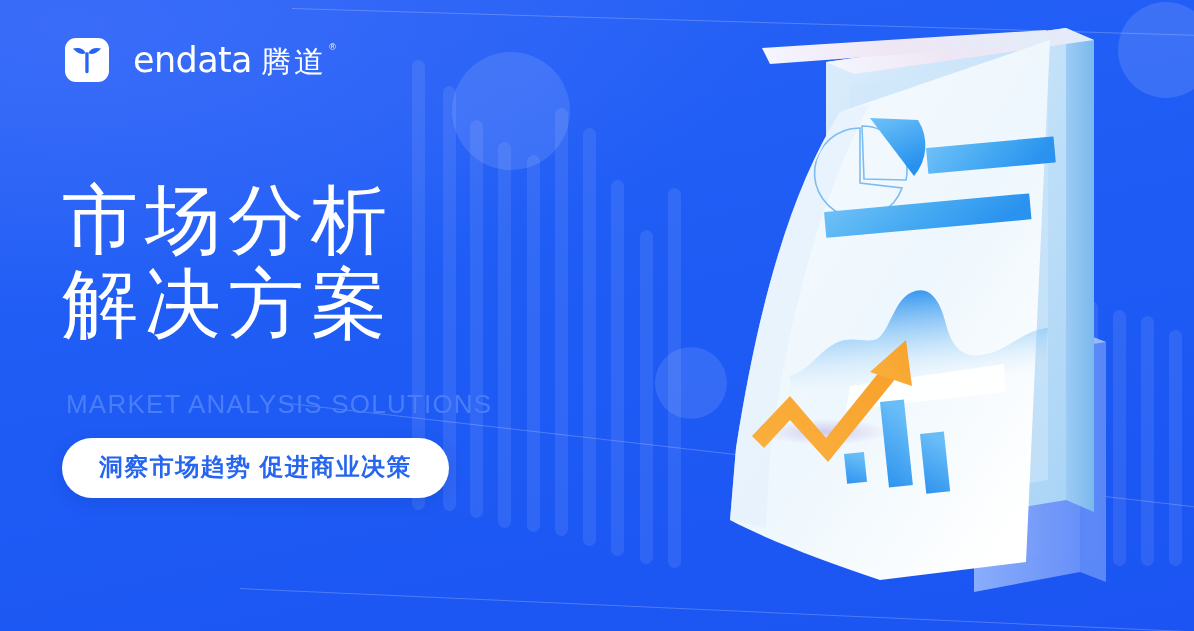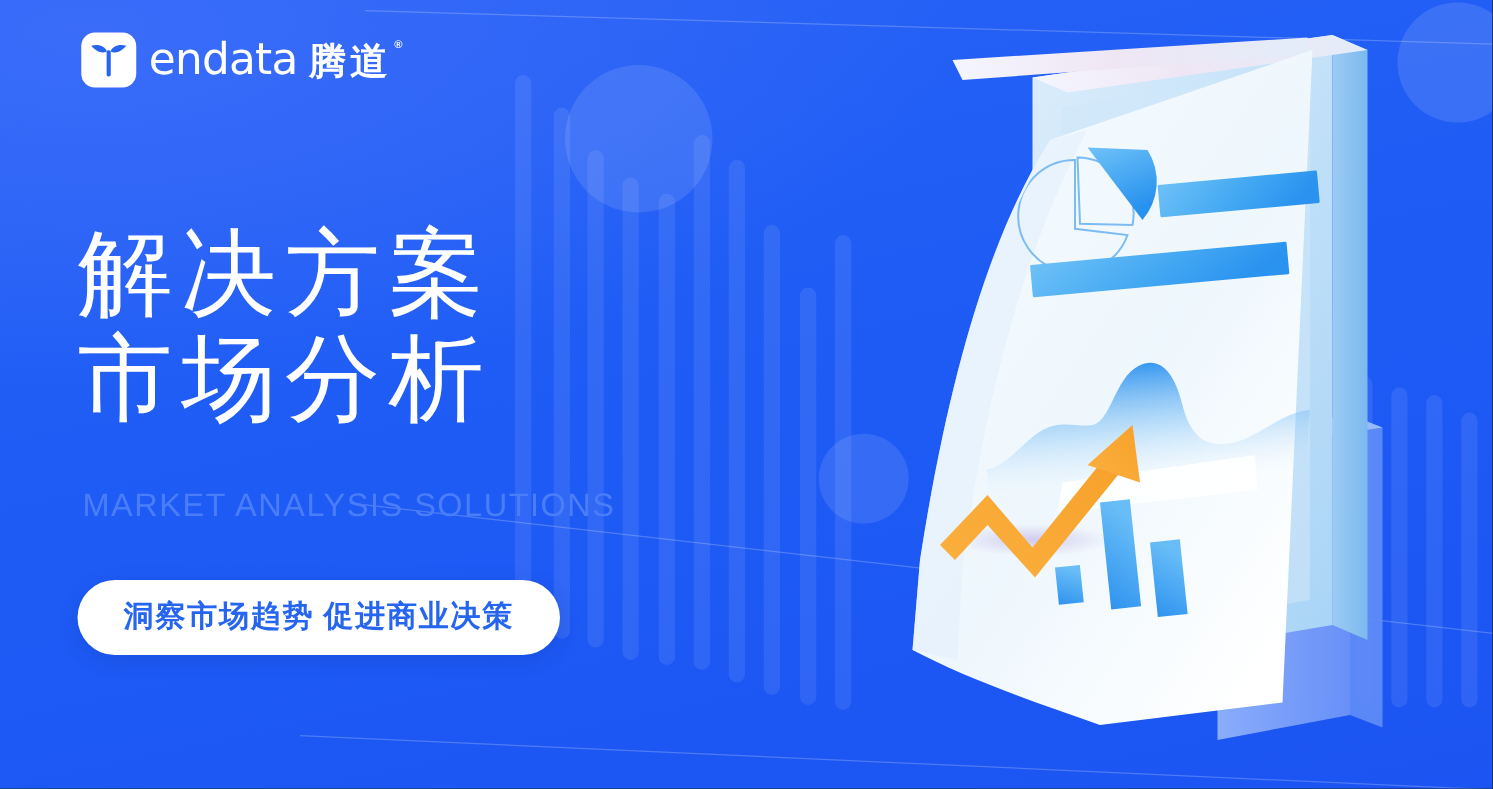--- a/index.html
+++ b/index.html
@@ -37,42 +37,42 @@
     transform-origin:left center;
   }
 
   
   .content {
     position:absolute;
     left:62px; top:0; width:520px; height:100%;
     z-index:6;
   }
   .logo-row {
-    position:absolute; left:3px; top:26px;
-    display:flex; align-items:center; gap:10px;
+    position:absolute; left:3px; top:38px;
+    display:flex; align-items:center; gap:24px;
   }
   .logo-mark {
     width:44px; height:44px; border-radius:11px;
     background:#ffffff;
     position:relative; flex:none;
   }
   .logo-mark svg { position:absolute; left:7px; top:8px; }
   .logo-word {
     display:flex; align-items:baseline; gap:9px;
   }
   .logo-latin {
     font-size:35px; line-height:1;
     font-weight:400; color:#ffffff;
     letter-spacing:-0.6px;
     font-family:"DejaVu Sans", sans-serif;
   }
   .logo-cn {
     font-size:30px; line-height:1;
     color:#ffffff; letter-spacing:3px;
-    position:relative; font-weight:700;
+    position:relative; font-weight:400;
   }
   .logo-tm {
     position:absolute; top:-4px; right:-12px;
     font-size:9px; color:#ffffff;
   }
 
   .headline {
     position:absolute; left:0; top:178px;
     color:#ffffff;
     font-size:76px; line-height:1.11;
@@ -84,27 +84,26 @@
 
   .subhead {
     position:absolute; left:4px; top:389px;
     font-size:26px; font-weight:400;
     color:#4a7ef9;
     letter-spacing:1.2px;
     white-space:nowrap;
   }
 
   .pill {
-    position:absolute; left:62px; top:464px;
+    position:absolute; left:62px; top:438px;
     background:#ffffff;
     border-radius:30px;
     padding:13px 37px 15px;
     box-shadow:0 4px 16px rgba(12,44,130,0.16);
     z-index:7;
-    font-family:Liberation Serif, serif;
   }
   .pill-text {
     font-size:24px; font-weight:700;
     color:#2565f0; letter-spacing:1.4px;
     white-space:nowrap;
   }
 
   
   .illo {
     position:absolute; right:0; top:0;
@@ -281,22 +280,22 @@
       <div class="logo-word">
         <span class="logo-latin">endata</span>
         <span class="logo-cn">
           <span>腾道</span>
           <span class="logo-tm">®</span>
         </span>
       </div>
     </div>
 
     <div class="headline">
+      <div>市场分析</div>
       <div>解决方案</div>
-      <div>市场分析</div>
     </div>
 
     <div class="subhead">MARKET ANALYSIS SOLUTIONS</div>
   </div>
 
   <div class="pill">
     <span class="pill-text">洞察市场趋势  促进商业决策</span>
   </div>
 
 </div>

